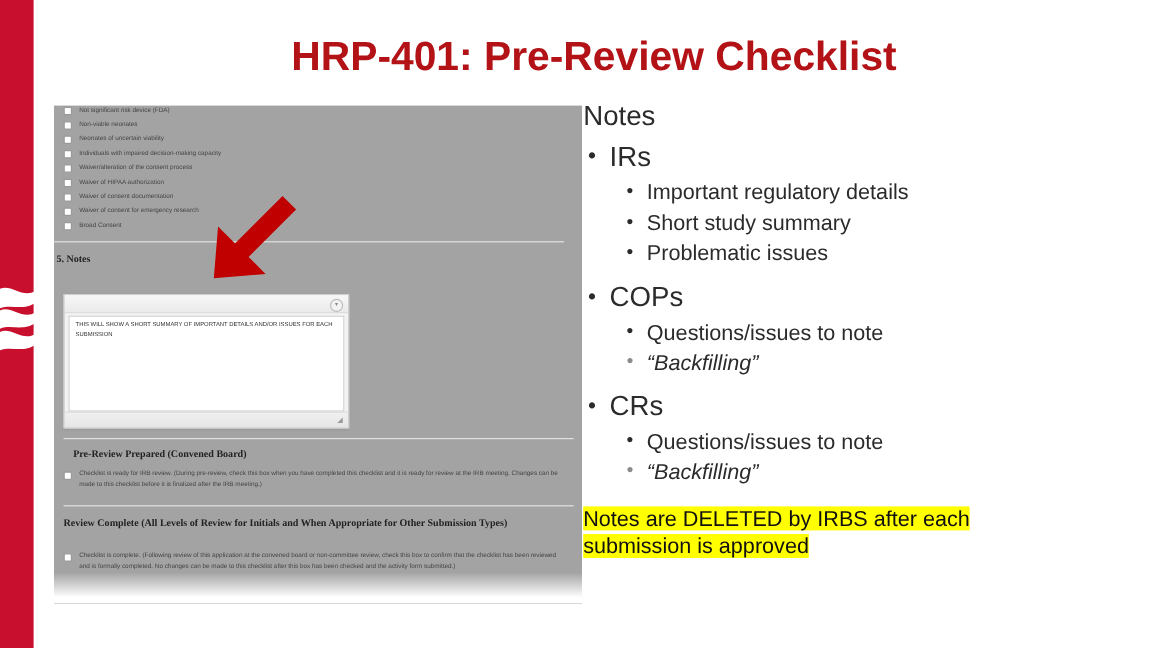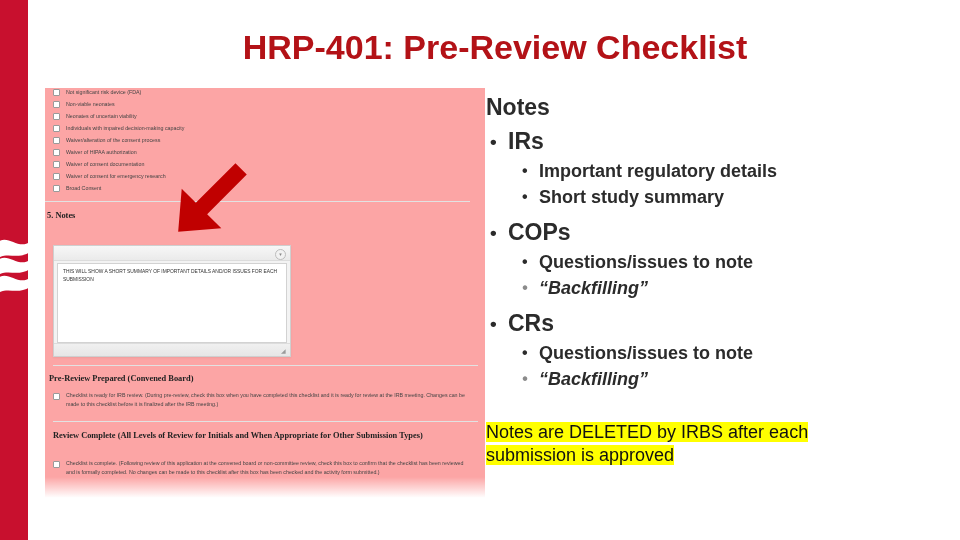--- a/index.html
+++ b/index.html
@@ -44,21 +44,21 @@
     white-space: nowrap;
   }
 
   
   #checklist-screenshot {
     position: absolute;
     left: 45px;
     top: 88px;
     width: 440px;
     height: 415px;
-    background: #fca5a5;
+    background: #a3a3a3;
     overflow: hidden;
     color: #3a3a3a;
   }
   #checklist-screenshot::after {
     content: "";
     position: absolute;
     left: 0; right: 0; bottom: 0;
     height: 26px;
     background: linear-gradient(to bottom, rgba(255,255,255,0), #ffffff 80%);
     pointer-events: none;
@@ -176,24 +176,23 @@
     top: 150px;
     width: 100px;
     height: 100px;
     pointer-events: none;
   }
 
   
   #content-column {
     position: absolute;
     left: 486px;
-    top: 91px;
+    top: 80px;
     width: 460px;
     color: #111;
-    font-weight: bold;
   }
   #content-heading {
     font-size: 23px;
     line-height: 32px;
     color: #2b2b2b;
     margin: 0 0 2px 0;
   }
   ul.lvl1 {
     list-style: none;
     margin: 0;
@@ -318,21 +317,21 @@
       <div id="notes-toolbar-button">▾</div>
     </div>
     <div id="notes-textarea">THIS WILL SHOW A SHORT SUMMARY OF IMPORTANT DETAILS AND/OR ISSUES FOR EACH SUBMISSION</div>
     <div id="notes-footer">
       <div id="notes-resize-grip">◢</div>
     </div>
   </div>
 
   <div class="hr-line" style="position:absolute; left:8px; top:277px; width:425px;"></div>
 
-  <div class="sec-heading" style="position:absolute; left:4px; top:285px;font-family:Liberation Serif, serif;">Pre-Review Prepared (Convened Board)</div>
+  <div class="sec-heading" style="position:absolute; left:16px; top:285px;font-family:Liberation Serif, serif;">Pre-Review Prepared (Convened Board)</div>
 
   <div class="para-block" style="position:absolute; left:0; top:303px;">
     <span class="chk-box"></span>
     <span class="para-text">Checklist is ready for IRB review. (During pre-review, check this box when you have completed this checklist and it is ready for review at the IRB meeting. Changes can be made to this checklist before it is finalized after the IRB meeting.)</span>
   </div>
 
   <div class="hr-line" style="position:absolute; left:8px; top:333px; width:425px;"></div>
 
   <div class="sec-heading" style="position:absolute; left:8px; top:342px; width:420px;">Review Complete (All Levels of Review for Initials and When Appropriate for Other Submission Types)</div>
 
@@ -350,20 +349,21 @@
 
 <div id="content-column">
   <div id="content-heading">Notes</div>
 
   <ul class="lvl1">
     <li>
       <span class="b1">IRs</span>
       <ul class="lvl2">
         <li>Important regulatory details</li>
         <li>Short study summary</li>
+        <li>Problematic issues</li>
       </ul>
     </li>
     <li>
       <span class="b1">COPs</span>
       <ul class="lvl2">
         <li>Questions/issues to note</li>
         <li class="quoted">“Backfilling”</li>
       </ul>
     </li>
     <li>

